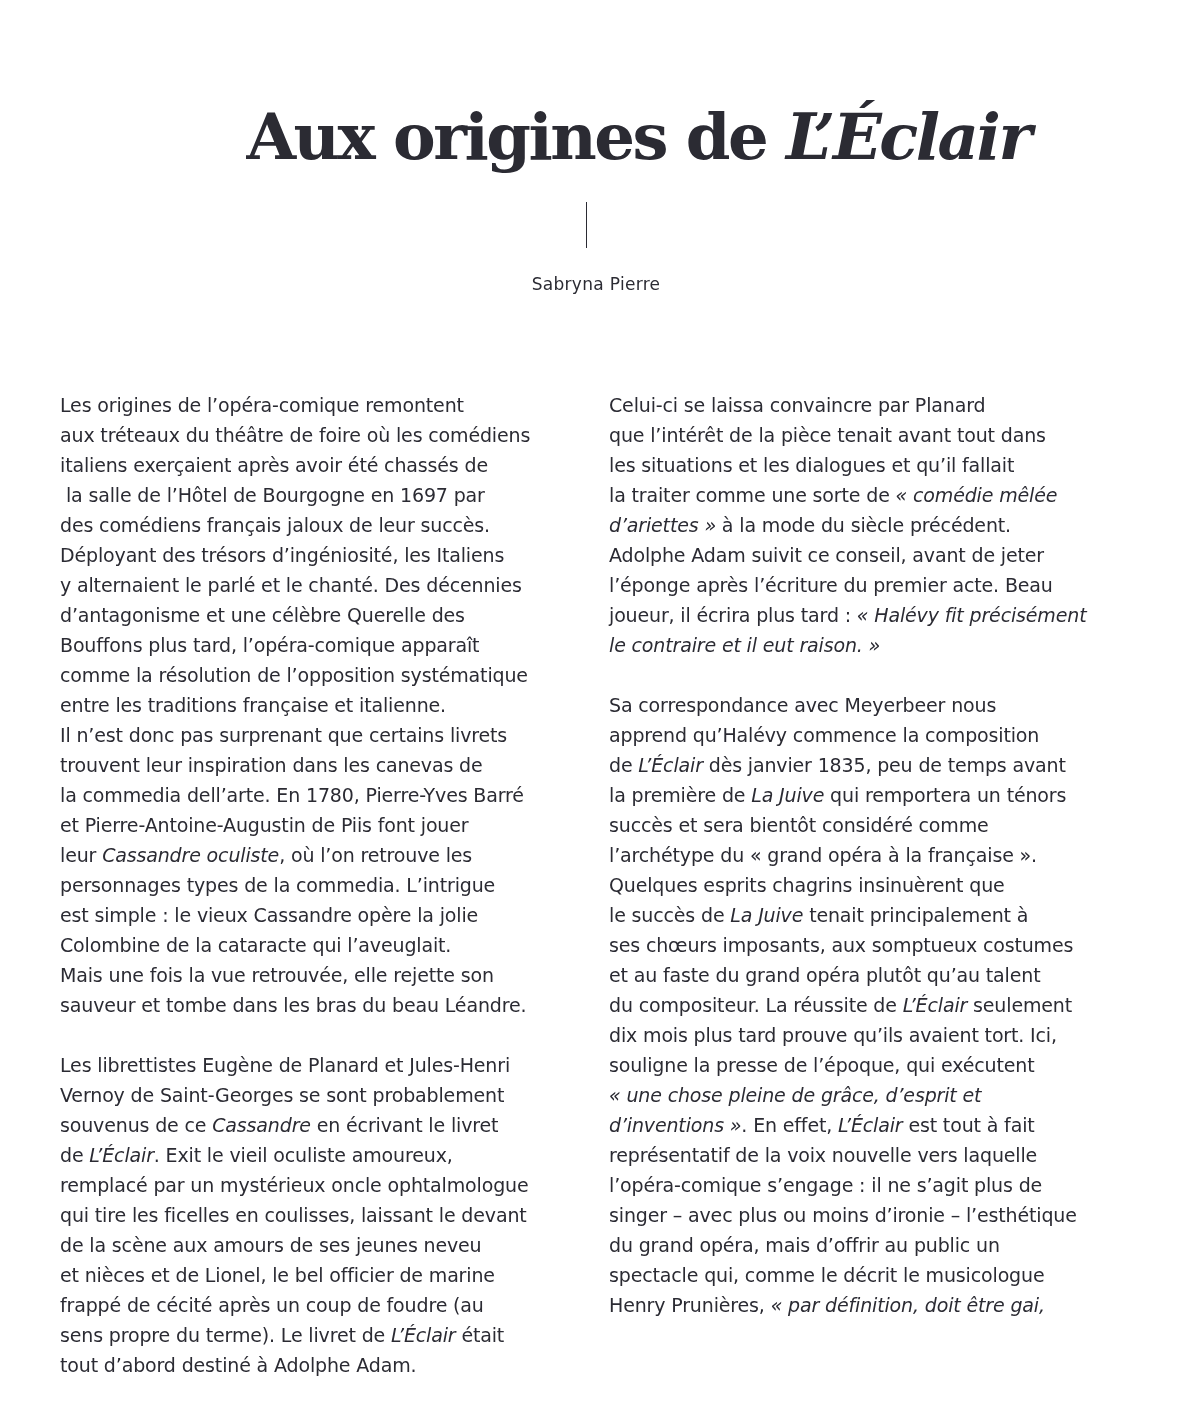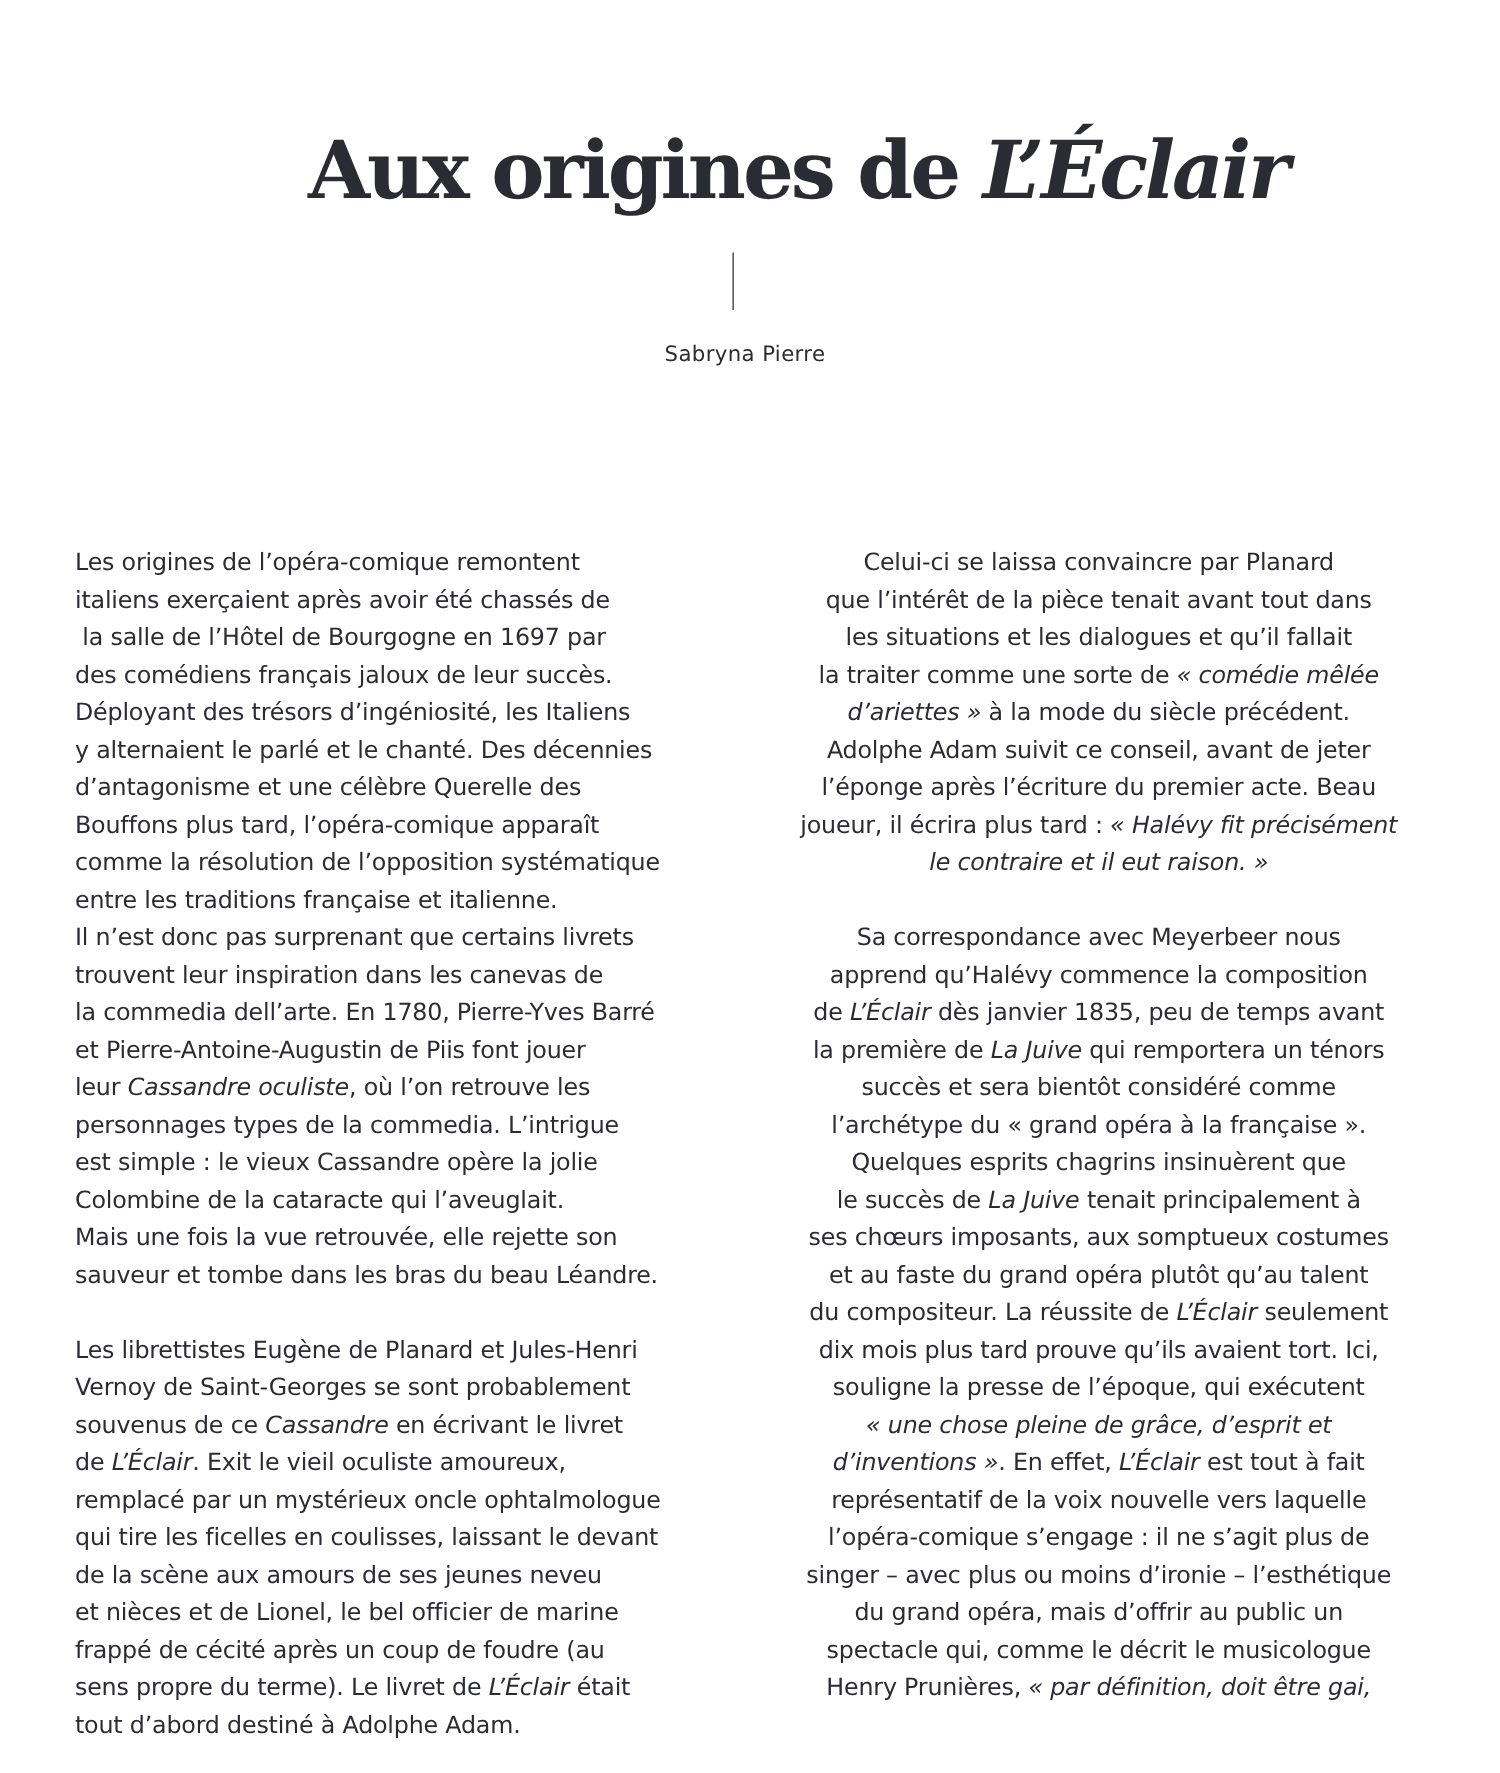--- a/index.html
+++ b/index.html
@@ -53,24 +53,23 @@
       color: #2b2b33;
     }
     .column {
       position: absolute;
       top: 390px;
       width: 540px;
       font-size: 19px;
       line-height: 30px;
       color: #2b2b33;
       letter-spacing: -0.15px;
-      margin-top: 45px;
     }
     .col-left { left: 60px; }
-    .col-right { left: 609px; text-align: center; }
+    .col-right { left: 609px; }
     .line {
       display: block;
       white-space: pre;
       height: 30px;
     }
     .blank {
       display: block;
       height: 30px;
     }
     .line em { font-style: italic; }
@@ -80,20 +79,21 @@
 
 <h1 class="title"><span>Aux origines de </span><em>L’Éclair</em></h1>
 
 <div class="divider"></div>
 
 <div class="author">Sabryna Pierre</div>
 
 <div class="column col-left">
     <div>
       <span class="line"><span>Les origines de l’opéra-comique remontent</span></span>
+      <span class="line"><span>aux tréteaux du théâtre de foire où les comédiens</span></span>
       <span class="line"><span>italiens exerçaient après avoir été chassés de</span></span>
       <span class="line"><span> la salle de l’Hôtel de Bourgogne en 1697 par</span></span>
       <span class="line"><span>des comédiens français jaloux de leur succès.</span></span>
       <span class="line"><span>Déployant des trésors d’ingéniosité, les Italiens</span></span>
       <span class="line"><span>y alternaient le parlé et le chanté. Des décennies</span></span>
       <span class="line"><span>d’antagonisme et une célèbre Querelle des</span></span>
       <span class="line"><span>Bouffons plus tard, l’opéra-comique apparaît</span></span>
       <span class="line"><span>comme la résolution de l’opposition systématique</span></span>
       <span class="line"><span>entre les traditions française et italienne.</span></span>
       <span class="line"><span>Il n’est donc pas surprenant que certains livrets</span></span>

